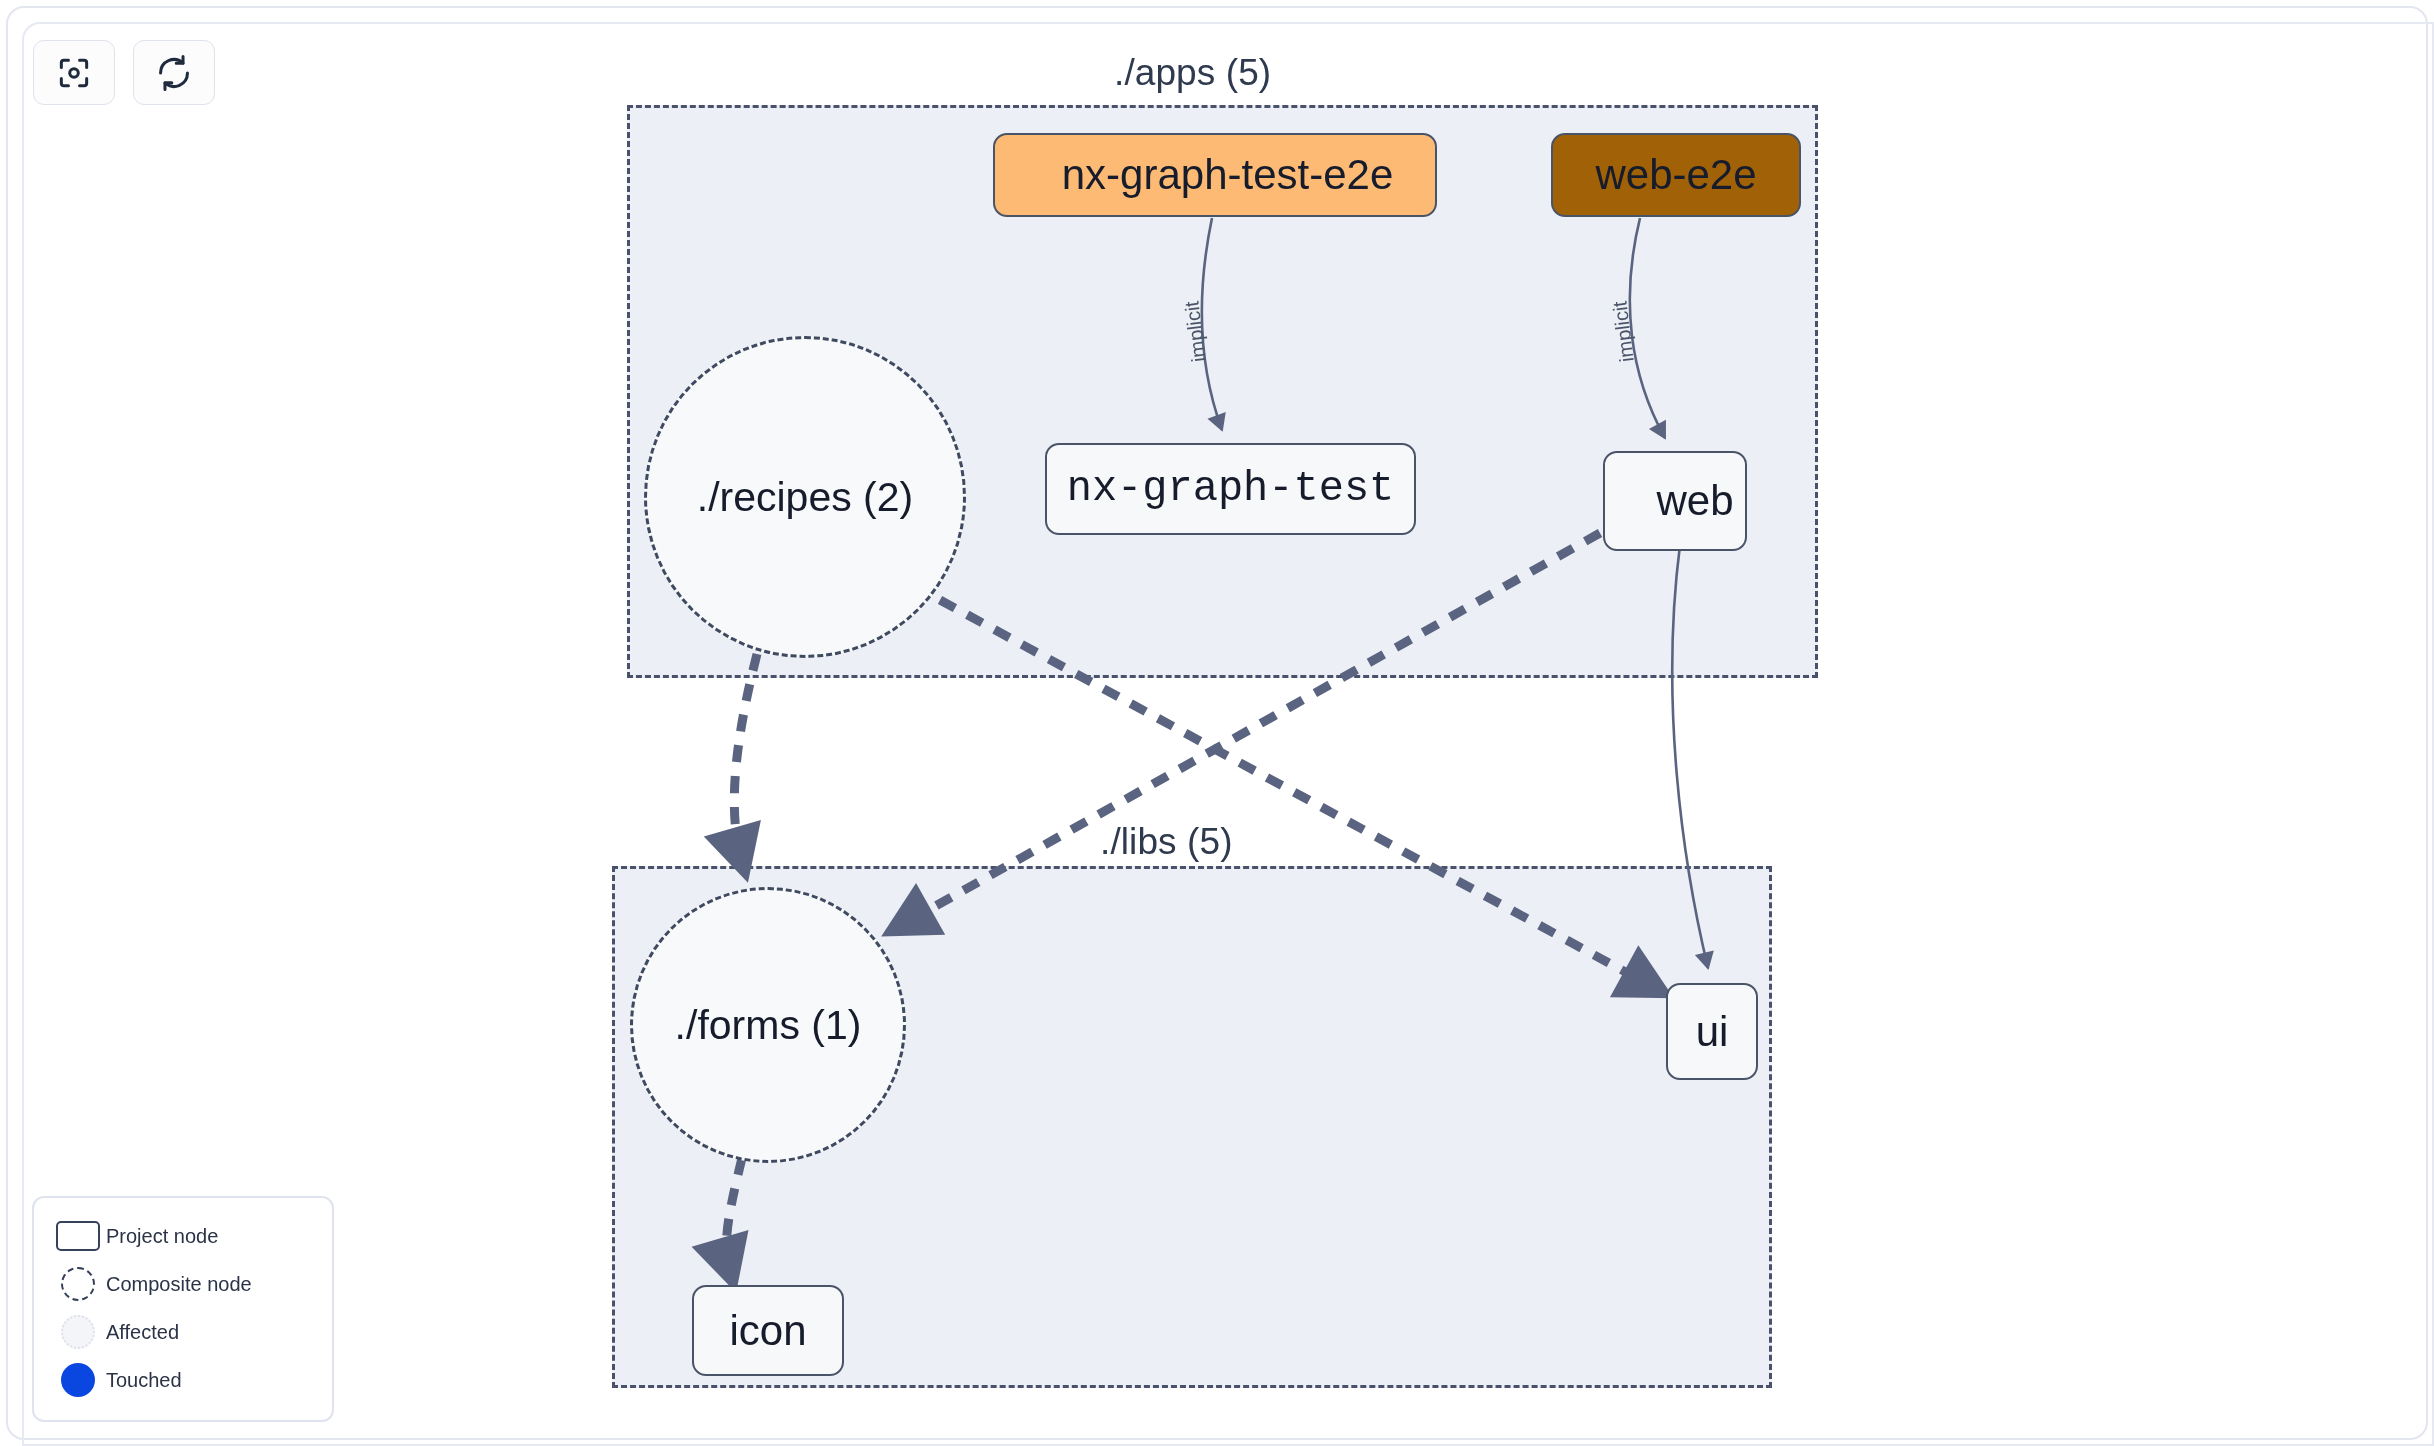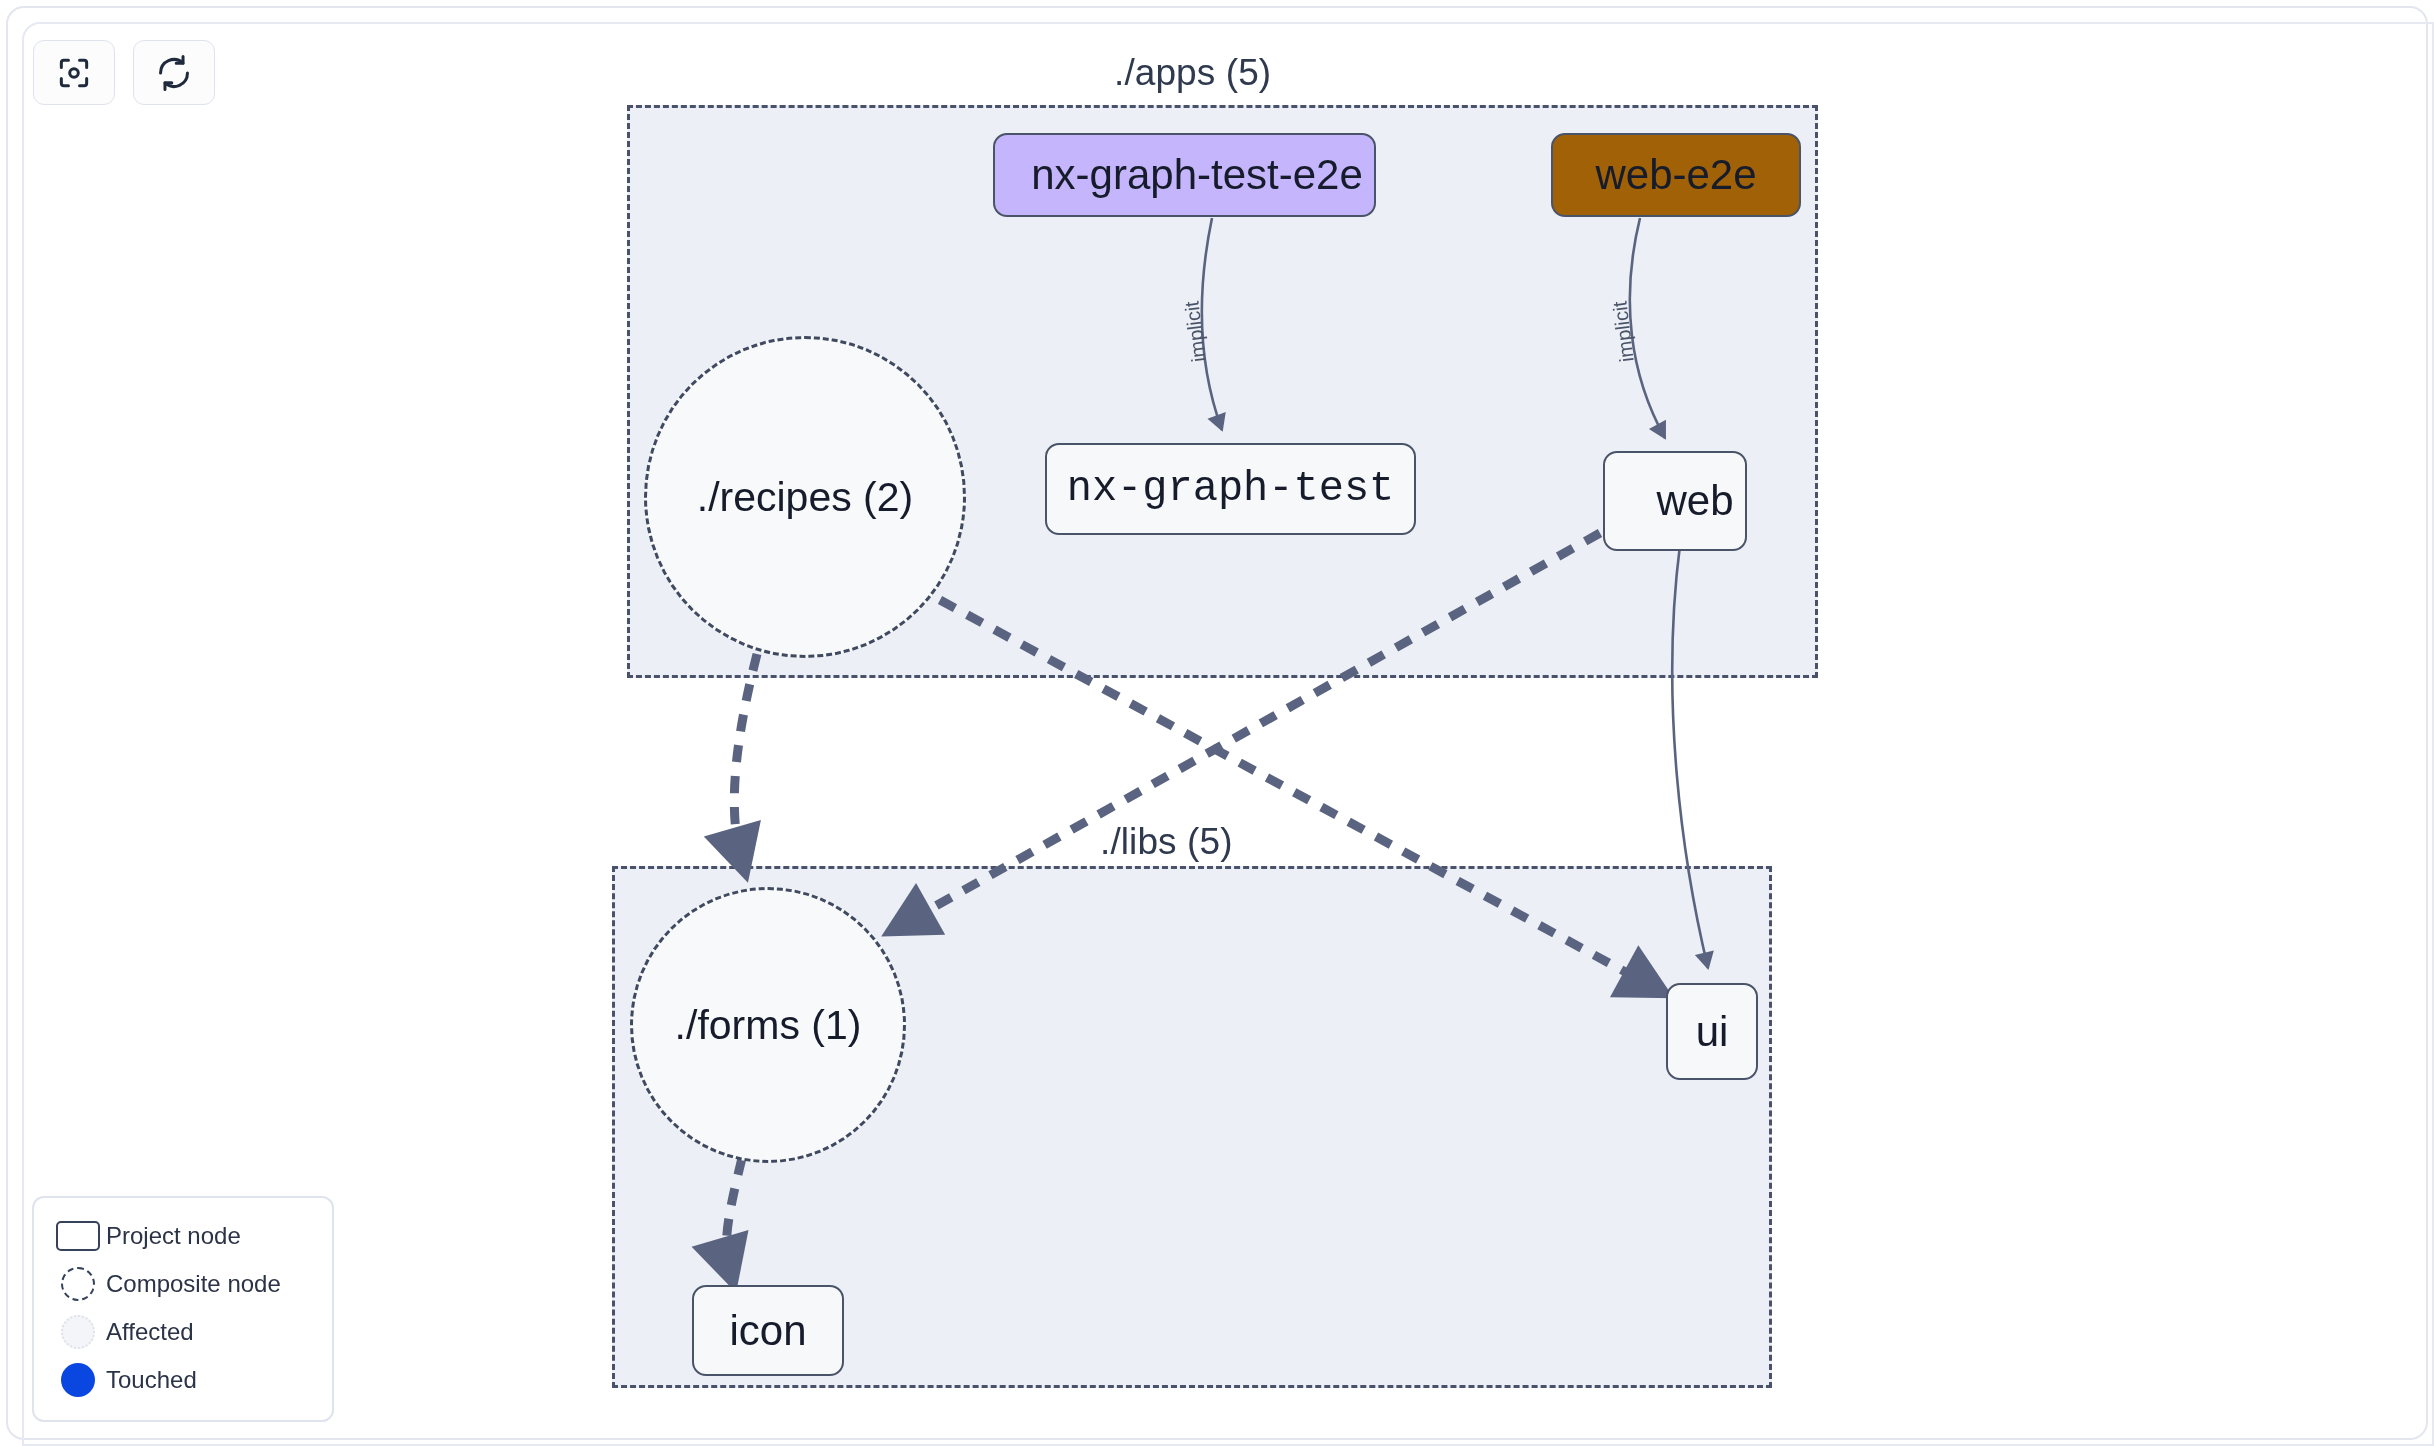--- a/index.html
+++ b/index.html
@@ -116,21 +116,21 @@
     width:302px;
     background:#ffffff;
     border:2px solid #dfe3ee;
     border-radius:12px;
     padding:14px 16px 16px 16px;
     box-sizing:border-box;
     z-index:40;
   }
   .legend-row{display:flex;align-items:center;height:48px;}
   .legend-swatch{width:56px;display:flex;align-items:center;justify-content:center;flex:none;}
-  .legend-text{font-size:24px;color:#2b3346;white-space:nowrap;}
+  .legend-text{font-size:20px;color:#2b3346;white-space:nowrap;}
   .sw-rect{width:44px;height:30px;border:2.4px solid #36415a;border-radius:5px;background:#ffffff;box-sizing:border-box;}
   .sw-dash-circle{width:34px;height:34px;border:2.4px dashed #36415a;border-radius:50%;background:#ffffff;box-sizing:border-box;}
   .sw-affected{width:34px;height:34px;border:2.4px dotted #dfe2ea;border-radius:50%;background:#f4f5f8;box-sizing:border-box;}
   .sw-touched{width:34px;height:34px;border-radius:50%;background:#0a47e0;}
 </style>
 </head>
 <body>
 
 <div id="root">
 
@@ -198,21 +198,21 @@
     <div class="edge-label" style="left:1593px;top:320px;transform:rotate(-97deg);">implicit</div>
 
     <div class="composite" style="left:644px;top:336px;width:322px;height:322px;">
       <span>./recipes (2)</span>
     </div>
 
     <div class="composite" style="left:630px;top:887px;width:276px;height:276px;">
       <span>./forms (1)</span>
     </div>
 
-    <div class="node" style="left: 993px; top: 133px; width: 383px; height: 84px; background: #c4b5fd; border-color: rgb(74, 84, 104); color: rgb(22, 28, 43); padding-left: 25px;">
+    <div class="node" style="left: 993px; top: 133px; width: 444px; height: 84px; background: #fdba74; border-color: rgb(74, 84, 104); color: rgb(22, 28, 43); padding-left: 25px;">
       <span>nx-graph-test-e2e</span>
     </div>
 
     <div class="node" style="left: 1551px; top: 133px; width: 250px; height: 84px; background: #a16207; border-color: rgb(74, 84, 104); color: rgb(22, 28, 43); text-align: right;">
       <span>web-e2e</span>
     </div>
 
     <div class="node" style="left: 1045px; top: 443px; width: 371px; height: 92px; background: rgb(247, 248, 250); border-color: rgb(74, 84, 104); color: rgb(22, 28, 43); font-family: Liberation Mono, monospace;">
       <span>nx-graph-test</span>
     </div>

